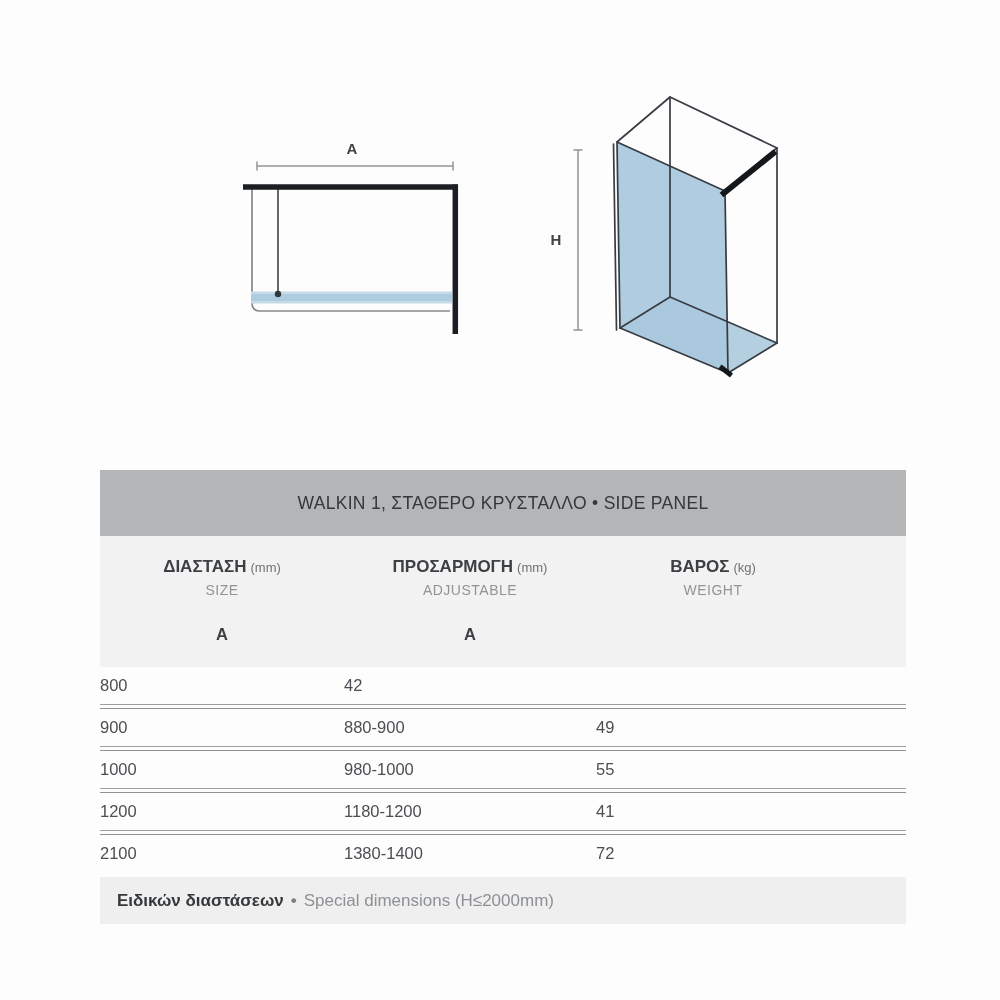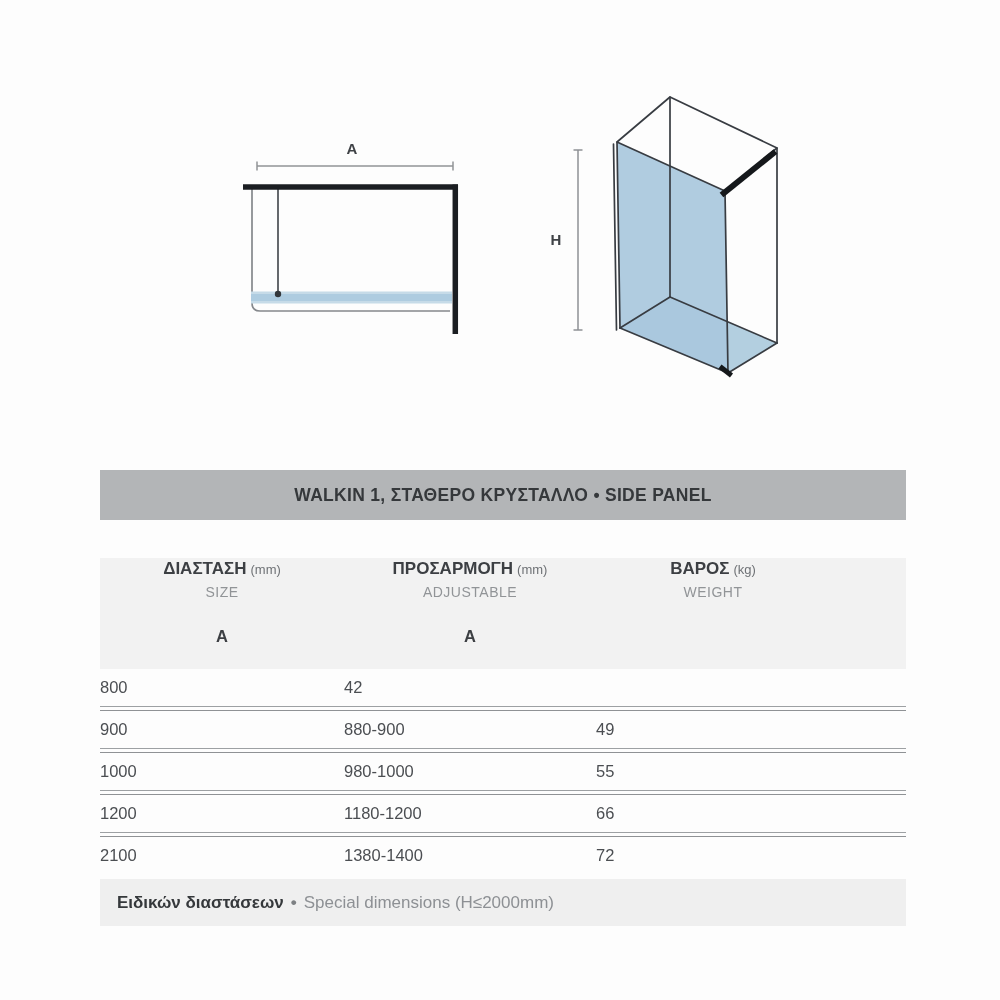--- a/index.html
+++ b/index.html
@@ -12,26 +12,26 @@
   .stage{position:absolute;inset:0;}
 
   
   .diagram{position:absolute;}
   #plan-view{left:230px;top:128px;width:260px;height:232px;}
   #iso-view{left:540px;top:80px;width:270px;height:320px;}
 
   
   .spec{position:absolute;left:100px;top:470px;width:806px;}
   .spec-title{
-    height:50px;background:#b3b5b7;
+    height:66px;background:#b3b5b7;
     display:flex;align-items:center;justify-content:center;
-    font-weight:bold;font-size:17.5px;color:#35383b;letter-spacing:.3px;
+    font-weight:normal;font-size:17.5px;color:#35383b;letter-spacing:.3px;
   }
   .grid{display:grid;grid-template-columns:244px 252px 234px 1fr;}
-  .spec-head{background:#f2f2f2;padding-bottom:18px;margin-top:38px;}
+  .spec-head{background:#f2f2f2;padding-top:20px;padding-bottom:18px;}
   .hcell{text-align:center;line-height:21px;}
   .h-greek{font-weight:bold;font-size:17px;color:#3c3f43;}
   .h-unit{font-size:13px;color:#6e7175;margin-left:4px;}
   .h-eng{font-size:14px;color:#919497;letter-spacing:.5px;margin-top:2px;}
   .subrow{margin-top:24px;}
   .sub-a{text-align:center;font-weight:bold;font-size:16.5px;color:#3c3f43;height:24px;}
   .row{height:37px;align-items:center;}
   .cell{text-align:left;font-size:16.5px;color:#4b4e52;}
   .sep{height:3px;border-top:1.5px solid #9da0a3;border-bottom:1.5px solid #8f9295;}
   .spec-footer{
@@ -159,21 +159,21 @@
       <div class="grid row">
         <div class="cell">1000</div>
         <div class="cell">980-1000</div>
         <div class="cell">55</div>
         <div></div>
       </div>
       <div class="sep"></div>
       <div class="grid row">
         <div class="cell">1200</div>
         <div class="cell">1180-1200</div>
-        <div class="cell">66</div>
+        <div class="cell">41</div>
         <div></div>
       </div>
       <div class="sep"></div>
       <div class="grid row">
         <div class="cell">2100</div>
         <div class="cell">1380-1400</div>
         <div class="cell">72</div>
         <div></div>
       </div>
     </div>

